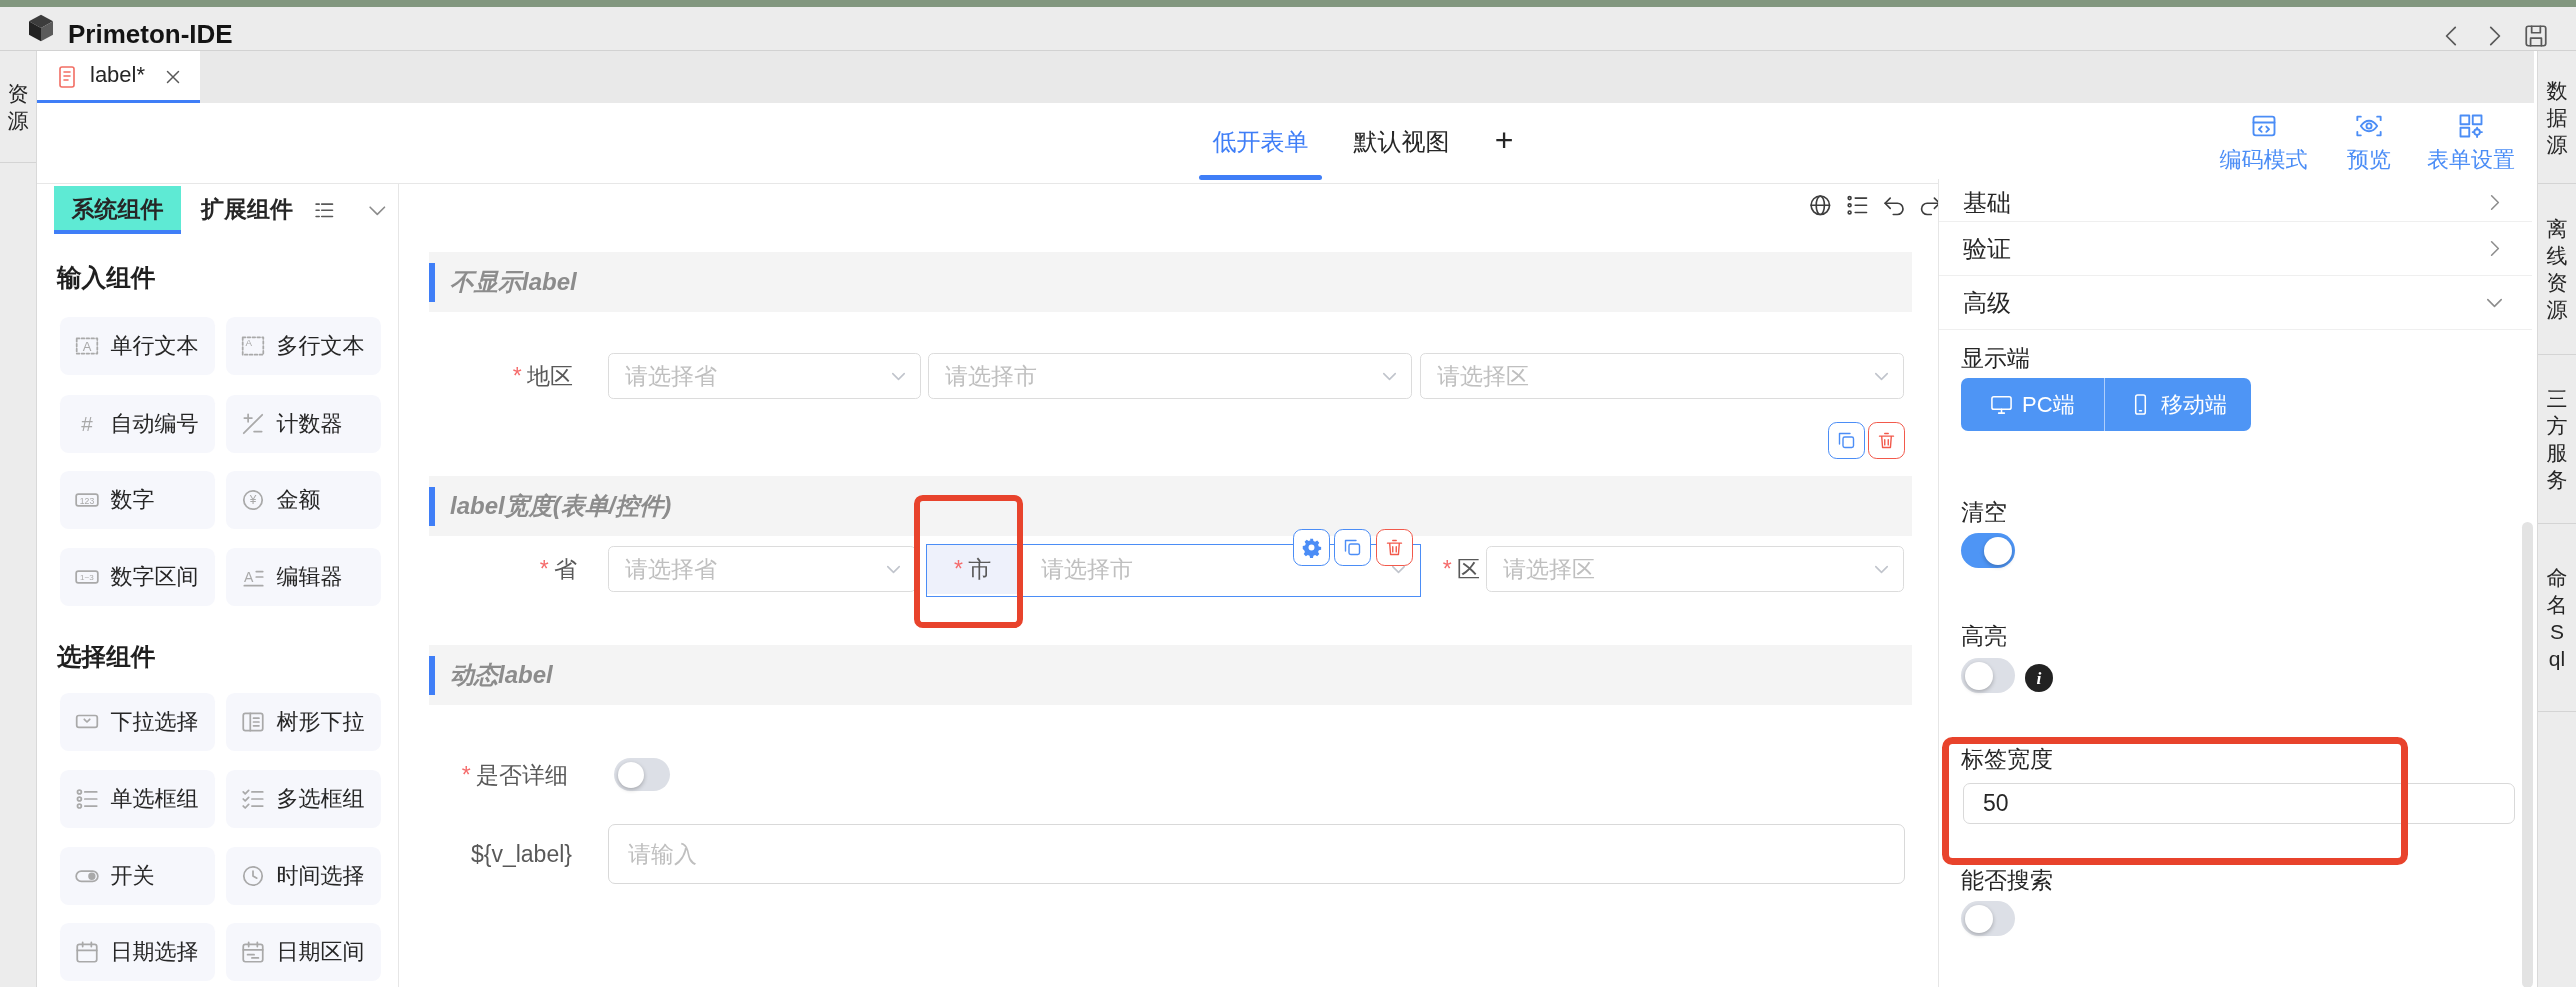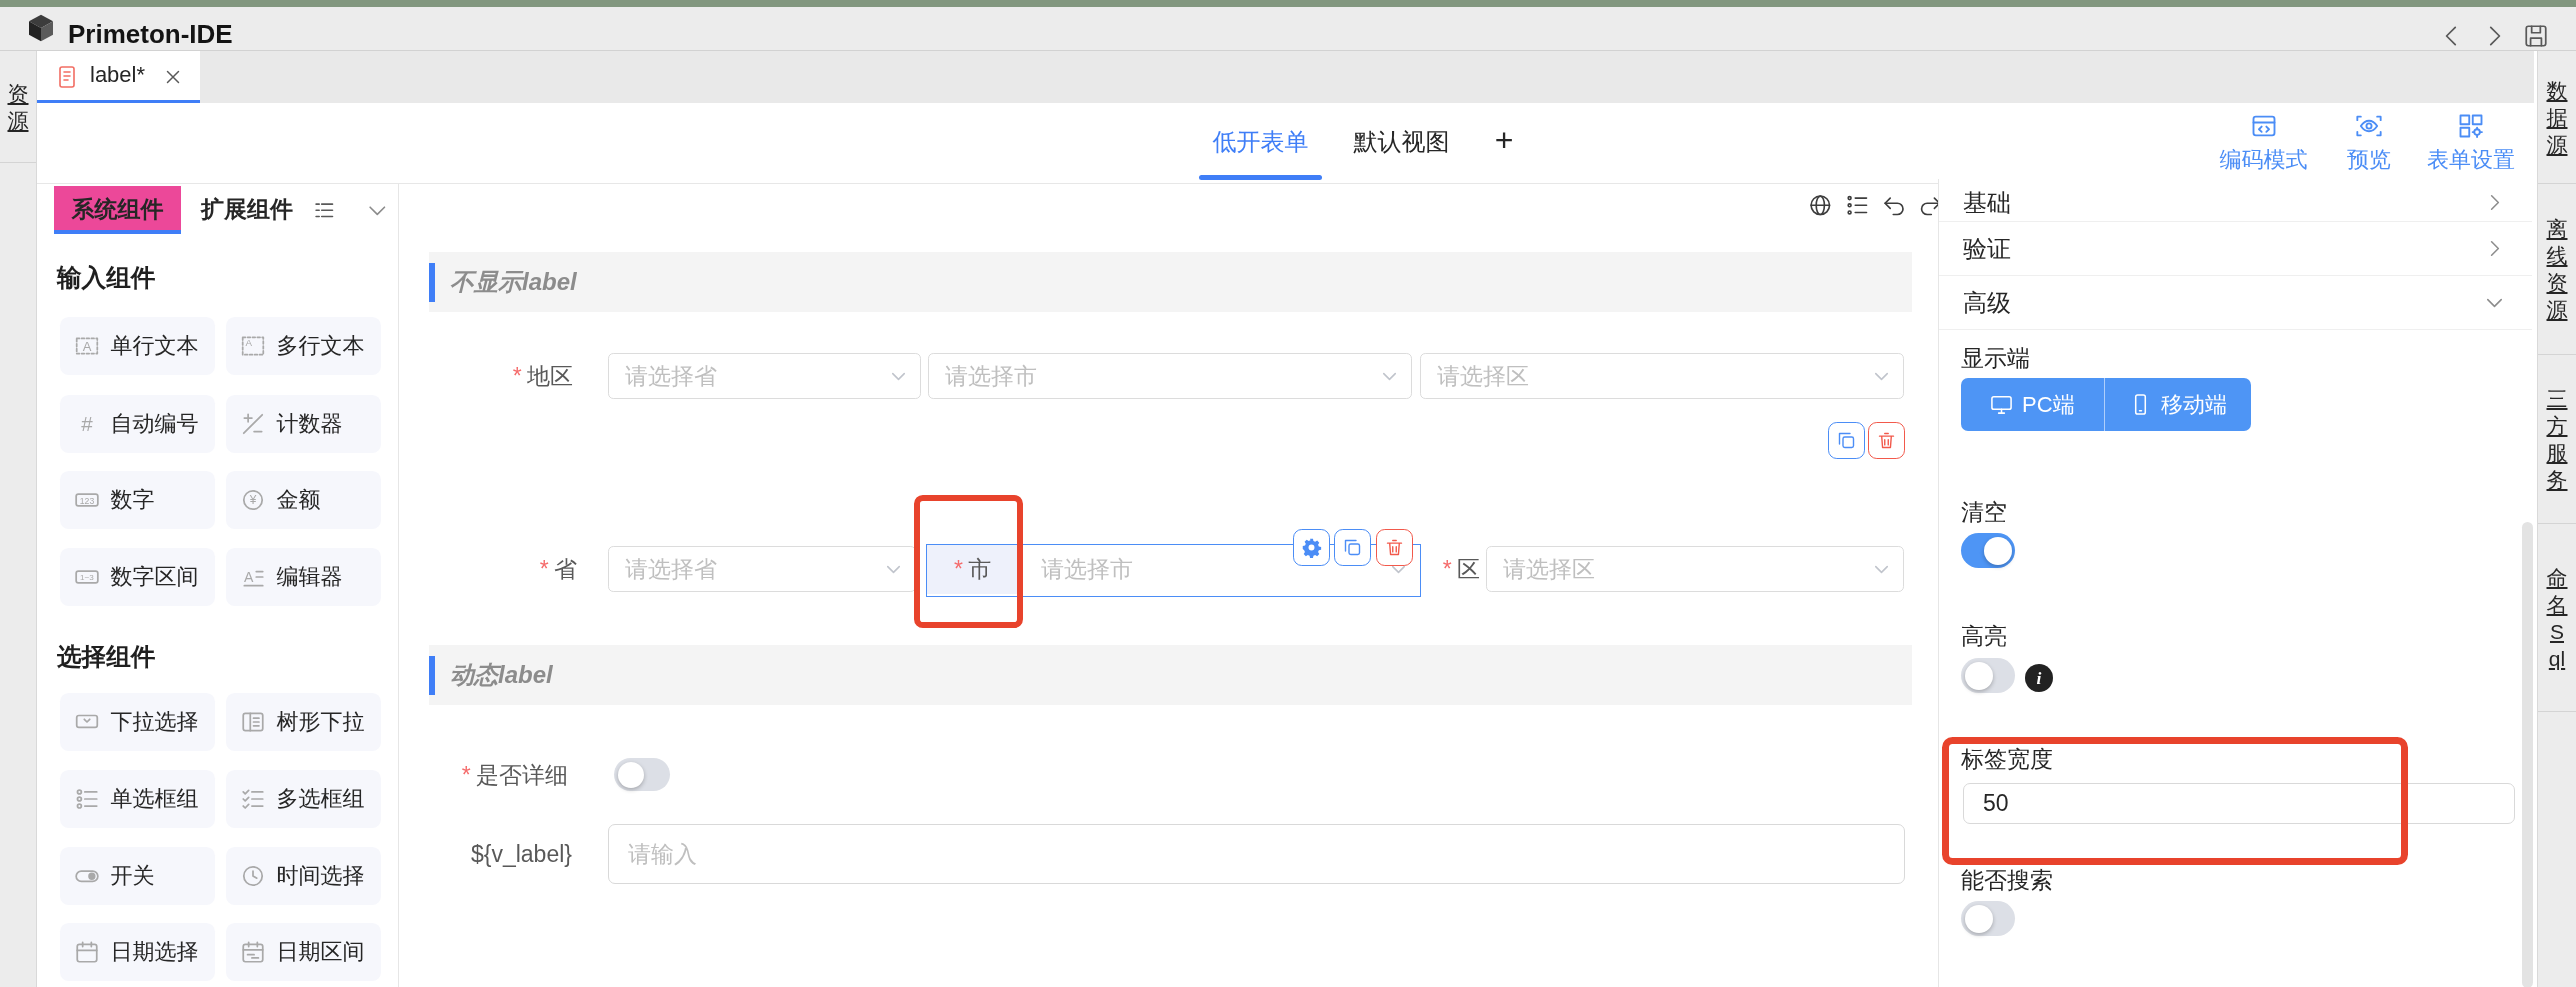--- a/index.html
+++ b/index.html
@@ -18,37 +18,37 @@
   .doc-tab { left:37px; top:51px; width:163px; height:53px; background:#ffffff; }
   .doc-tab .underline { position:absolute; left:0; bottom:0; width:100%; height:4.4px; background:#3f7ef7; }
   .doc-tab .ticon { position:absolute; left:17.5px; top:14px; width:24px; height:24px; color:#f26d63; }
   .doc-tab .tlabel { position:absolute; left:53px; top:0; height:48px; line-height:48px; font-size:22px; color:#262626; }
   .doc-tab .tclose { position:absolute; left:125px; top:15px; width:22px; height:22px; color:#595959; }
 
   
   .vrail { background:#ececec; }
   .rail-left { left:0; top:51px; width:37px; height:936px; border-right:1.8px solid #d9d9d9; }
   .rail-right { left:2537px; top:51px; width:39px; height:936px; border-left:1.8px solid #d9d9d9; }
-  .vcell { position:relative; width:100%; border-bottom:1.8px solid #d4d4d4; display:flex; align-items:center; justify-content:flex-start;text-decoration:underline; }
+  .vcell { position:relative; width:100%; border-bottom:1.8px solid #d4d4d4; display:flex; align-items:center; justify-content:flex-start; }
   .vtext { width:23px; margin:0 auto; text-align:center; word-break:break-all; line-height:27px; font-size:21px; color:#262626; }
 
   
   .toolbar-row { left:37px; top:103px; width:2497px; height:81px; background:#fff; border-bottom:1.8px solid #e7e7e7; }
   .vtab { top:105px; height:74px; line-height:74px; font-size:24px; text-align:center; cursor:pointer; }
   .vtab.active { color:#3f7ef7; }
   .vtab-underline { top:175px; height:5.3px; background:#3f7ef7; border-radius:2.6px; }
   .plus-btn { top:105px; height:74px; line-height:70px; font-size:32px; color:#262626; text-align:center; }
   .top-action { top:112px; height:68px; display:flex; flex-direction:column; align-items:center; color:#4b8df6; cursor:pointer; }
   .top-action .aicon { width:28px; height:28px; }
   .top-action .alabel { font-size:22px; margin-top:5.3px; white-space:nowrap; }
 
   
   .palette { left:37px; top:184px; width:362px; height:803px; background:#fff; border-right:1.8px solid #e6e6e6; }
   .pal-tab { top:186px; height:47px; line-height:47px; font-size:23px; font-weight:700; color:#262626; text-align:center; cursor:pointer; }
-  .pal-tab.active { background:#ec4899; }
+  .pal-tab.active { background:#5eead4; }
   .pal-tab-underline { top:230px; height:4.4px; background:#3f7ef7; }
   .pal-ic-sm { top:198px; width:24.6px; height:24.6px; color:#595959; }
   .sec-title { left:57px; font-size:24.6px; font-weight:700; color:#1f1f1f; }
   .pal-item { width:155px; height:58px; background:#f6f7fc; border-radius:8.8px; display:flex; align-items:center; cursor:grab; }
   .pal-item .picon { width:26px; height:26px; margin-left:14px; color:#a9a9a9; flex:none; }
   .pal-item .plabel { margin-left:10.5px; font-size:22px; color:#262626; white-space:nowrap; }
 
   
   .cv-ic { top:193px; width:24.6px; height:24.6px; color:#3d3d3d; }
   .cv-header { left:429px; width:1483px; height:60px; background:#f4f4f4;font-style:italic; }
@@ -431,20 +431,24 @@
       </span>
   </div>
   <div class="abs wbtn red" style="left:1868px;top:422px;">
     <span class="wicon icon">
         <svg viewBox="0 0 24 24" fill="none" stroke="currentColor" stroke-width="1.6" stroke-linecap="round" stroke-linejoin="round">
           <path d="M4 7h16M10 4h4M6.5 7l1 13h9l1-13M10 11v6M14 11v6"></path>
         </svg>
       </span>
   </div>
 
+  <div class="abs cv-header" style="top:476px;">
+    <span class="bar"></span>
+    <span class="htext">label宽度(表单/控件)</span>
+  </div>
   <div class="abs f-label" style="left:438px;top:546px;width:139px;">
     <span class="req">*</span><span>省</span>
   </div>
   <div class="abs sel" style="left:608px;top:546px;width:308px;">
     <span>请选择省</span>
     <span class="chev icon">
         <svg viewBox="0 0 24 24" fill="none" stroke="currentColor" stroke-width="1.6" stroke-linecap="round" stroke-linejoin="round">
           <path d="M6 9l6 6 6-6"></path>
         </svg>
       </span>

